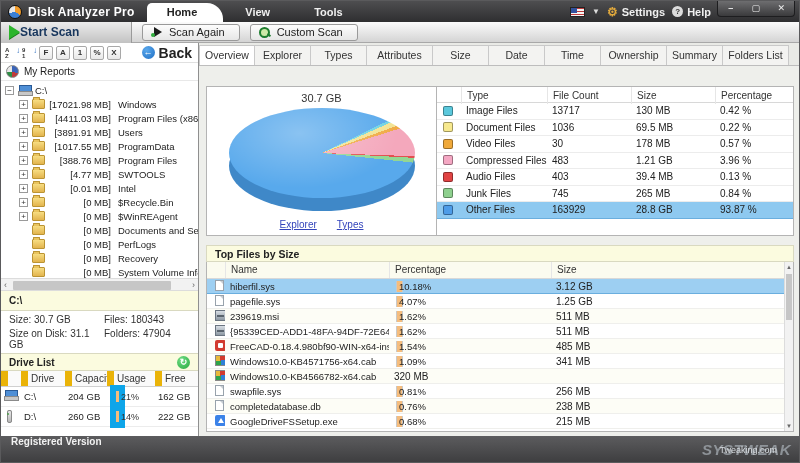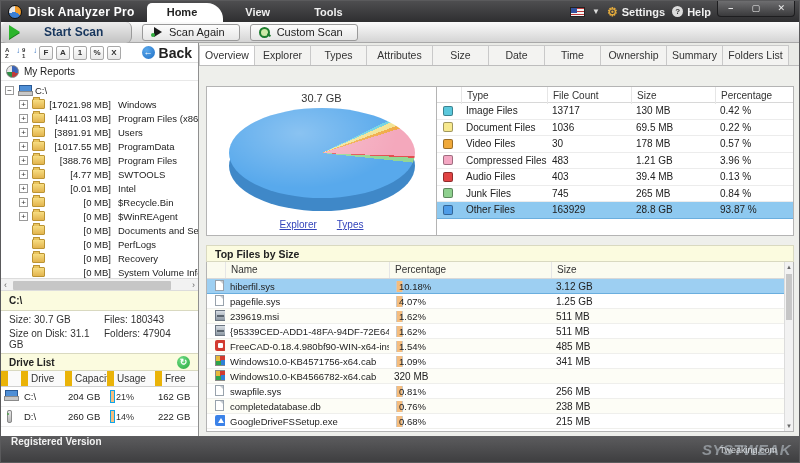--- a/index.html
+++ b/index.html
@@ -32,22 +32,22 @@
                   background:linear-gradient(#6e6e70,#3a3a3c); border:1px solid #1d1d1f; border-top:none;
                   border-radius:0 0 4px 4px; display:flex; align-items:center; justify-content:space-around; }
   .wc { color:#ececec; font-size:9px; line-height:9px; width:20px; text-align:center; }
   .wc-min::before { content:'–'; font-weight:bold; }
   .wc-max::before { content:'▢'; }
   .wc-close::before { content:'✕'; }
 
   
   .toolbar { height:21px; flex:0 0 auto; background:linear-gradient(#fbfbfb,#d4d4d4); border-bottom:1px solid #a8a8a8;
              display:flex; align-items:center; }
-  .start-scan { width:131px; height:21px; display:flex; align-items:center; gap:24px; padding-left:8px;
-                background:linear-gradient(#ececec,#c2c2c2); border-right:1px solid #9a9a9a; cursor:default;border-radius:6px; }
+  .start-scan { width:131px; height:21px; display:flex; align-items:center; gap:0; padding-left:8px;
+                background:linear-gradient(#ececec,#c2c2c2); border-right:1px solid #9a9a9a; cursor:default; }
   .ic-play { width:0; height:0; border-left:11px solid #2cb52c; border-top:7px solid transparent; border-bottom:7px solid transparent;
              filter:drop-shadow(0 1px 0 #1a7a1a); }
   .start-scan-label { font-size:12px; font-weight:bold; color:#17365d; }
   .tbtn { display:flex; align-items:center; gap:6px; font-size:11px; color:#222; background:linear-gradient(#fdfdfd,#e6e6e6);
           border:1px solid #9a9a9a; border-radius:3px; height:17px; padding:0 14px 0 8px; margin-left:10px; }
   .ic-scan-again { position:relative; width:12px; height:12px; display:inline-block; }
   .ic-scan-again::before { content:''; position:absolute; left:3px; top:1px; border-left:8px solid #1b1b1b;
                            border-top:5px solid transparent; border-bottom:5px solid transparent; }
   .ic-scan-again::after { content:''; position:absolute; left:0; top:7px; width:4px; height:4px; background:#2fae3e; border-radius:50%; }
   .ic-magnifier { position:relative; width:12px; height:12px; display:inline-block; }
@@ -116,21 +116,21 @@
            padding:0 8px; font-size:10px; color:#333; }
   .drive-table { flex:1 1 auto; font-size:9.5px; color:#222; }
   .dgrid { display:grid; grid-template-columns:20px 44px 42px 48px 1fr; align-items:center; }
   .dhead { height:16px; background:#fafafa; border-bottom:1px solid #d0d0d0; font-size:10px; color:#333; }
   .dhead span { padding-left:3px; border-left:7px solid #eab308; line-height:15px; height:15px; }
   .drow { height:20px; border-bottom:1px solid #ececec; }
   .drow span { padding-left:3px; }
   .ic-drive { width:13px; height:8px; margin-left:3px; background:linear-gradient(#e8e8e8,#b8b8b8); border:1px solid #8a8a8a;
               border-radius:2px; position:relative; }
   .ic-drive::after { content:''; position:absolute; right:2px; top:2px; width:2px; height:2px; border-radius:50%; background:#4a9a4a; }
-  .ubar { position:relative; width:40px; height:13px; background:#d946ef; border:1px solid #0ea5e9; overflow:hidden; }
+  .ubar { position:relative; width:40px; height:13px; background:#d946ef; border:6px solid #0ea5e9; overflow:hidden; }
   .ubar .ufill { position:absolute; left:0; top:0; bottom:0; background:#f5bd7e; }
   .ubar .utext { position:absolute; left:2px; top:0; font-size:9px; line-height:12px; color:#333; }
 
   
   .main-tabs { height:23px; flex:0 0 auto; display:flex; align-items:flex-end; padding:3px 0 0 0; border-bottom:1px solid #bdbdbd;
                background:#e9eae6; }
   .tab { font-size:10.5px; color:#333; background:#f3f3f1; border:1px solid #c9c9c9; border-bottom:none; padding:3px 0 4px 0;
          width:56px; text-align:center; white-space:nowrap; }
   .tab + .tab { border-left:none; }
   .tab.active { background:#fff; position:relative; }

